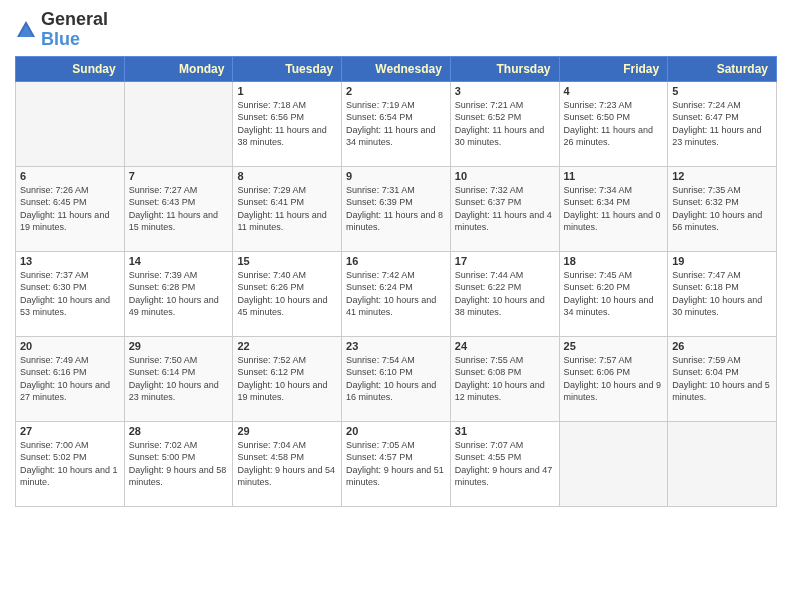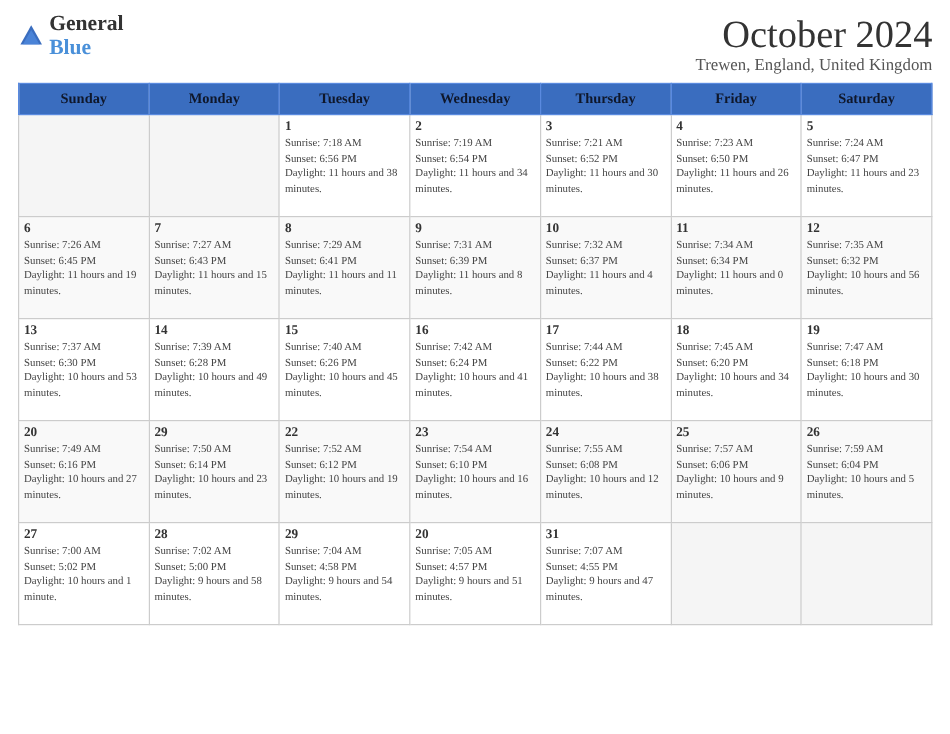--- a/index.html
+++ b/index.html
@@ -7,21 +7,20 @@
       width: 792px;
       height: 612px;
       font-family: Arial, sans-serif;
       background: #fff;
       overflow: hidden;
     }
     .page {
       width: 792px;
       height: 592px;
       padding: 10px 15px;
-      font-family: Liberation Serif, serif;
     }
     .header-area {
       display: flex;
       justify-content: space-between;
       align-items: flex-start;
       margin-bottom: 6px;
     }
     .logo {
       display: flex;
       align-items: center;
@@ -56,25 +55,25 @@
       font-size: 14px;
       color: #555;
     }
     .calendar-table {
       width: 100%;
       border-collapse: collapse;
       table-layout: fixed;
     }
     .calendar-table thead tr th {
       background-color: #3a6dbf;
-      color: #0f172a;
+      color: #fef9c3;
       font-size: 12px;
       font-weight: bold;
-      padding: 5px 20px;
-      text-align: center;
+      padding: 5px 8px;
+      text-align: right;
       border: 1px solid #5a8adf;
     }
     .calendar-table tbody tr td {
       border: 1px solid #ccc;
       vertical-align: top;
       padding: 3px 4px;
       font-size: 9.5px;
       color: #333;
       height: 85px;
       background: #fff;
@@ -106,24 +105,20 @@
     <div class="logo">
       <svg class="logo-icon" viewBox="0 0 22 22">
         <polygon points="11,2 20,18 2,18" fill="#3a6dbf"></polygon>
         <polygon points="11,6 18,18 4,18" fill="#5a9aef" opacity="0.5"></polygon>
       </svg>
       <div>
         <span class="logo-text-general">General</span><br>
         <span class="logo-text-blue">Blue</span>
       </div>
     </div>
-    <div class="title-area">
-      <div class="month-title">October 2024</div>
-      <div class="location-subtitle">Trewen, England, United Kingdom</div>
-    </div>
   </div>
 
   <table class="calendar-table">
     <thead>
       <tr>
       <th>Sunday</th>
           <th>Monday</th>
           <th>Tuesday</th>
           <th>Wednesday</th>
           <th>Thursday</th>

